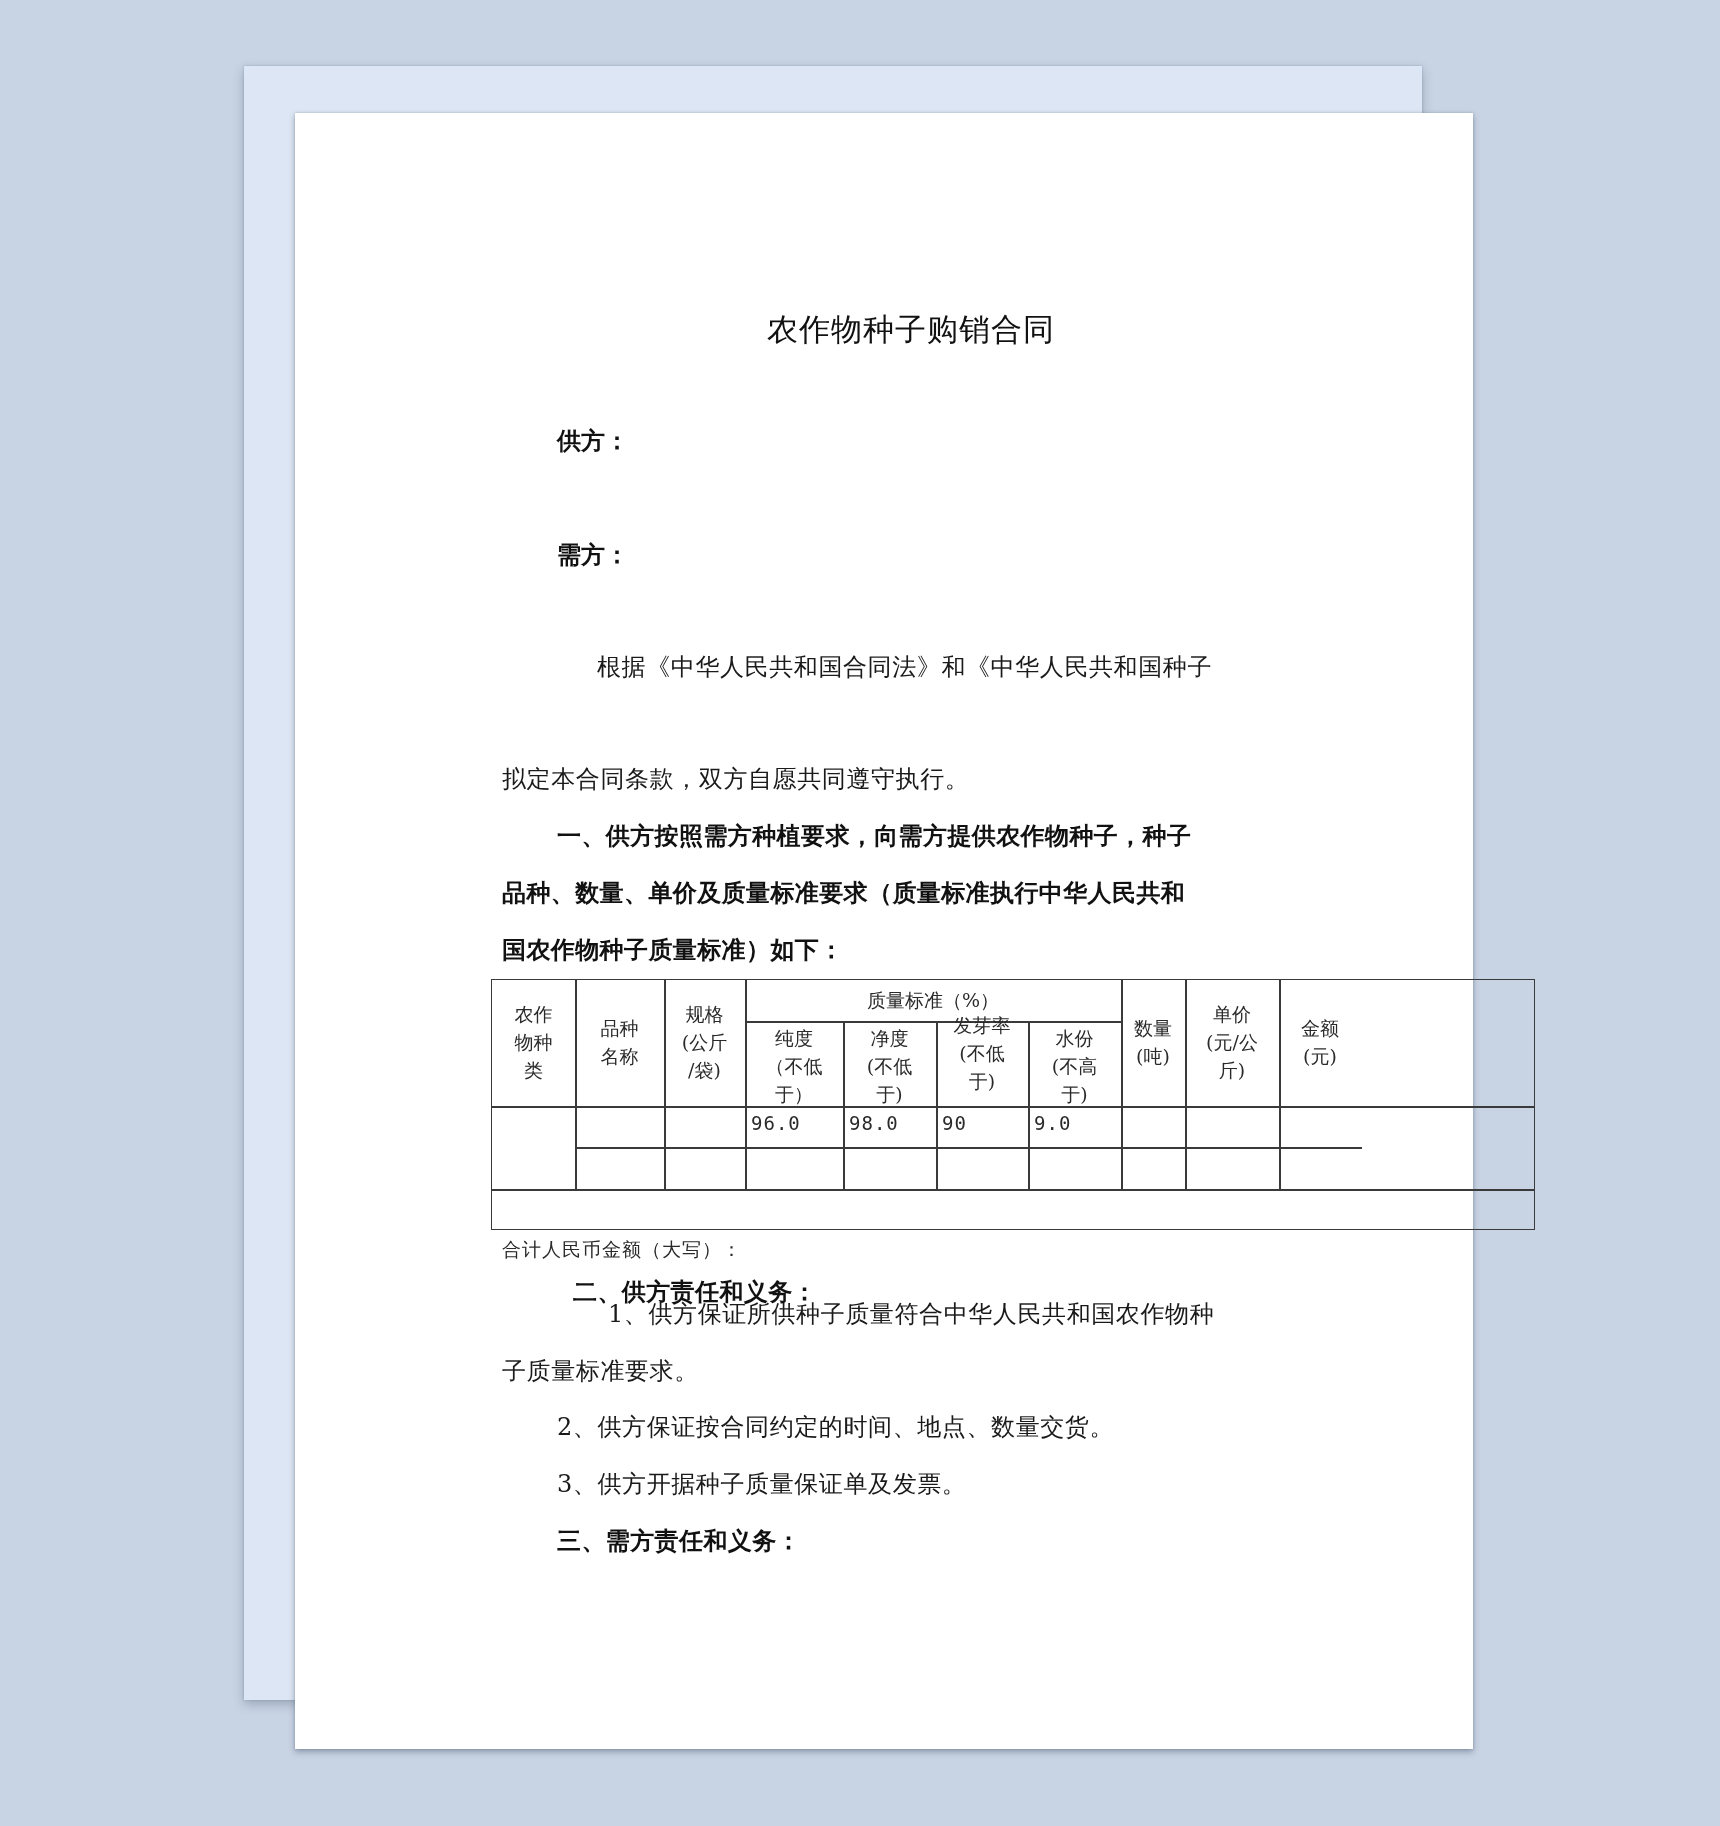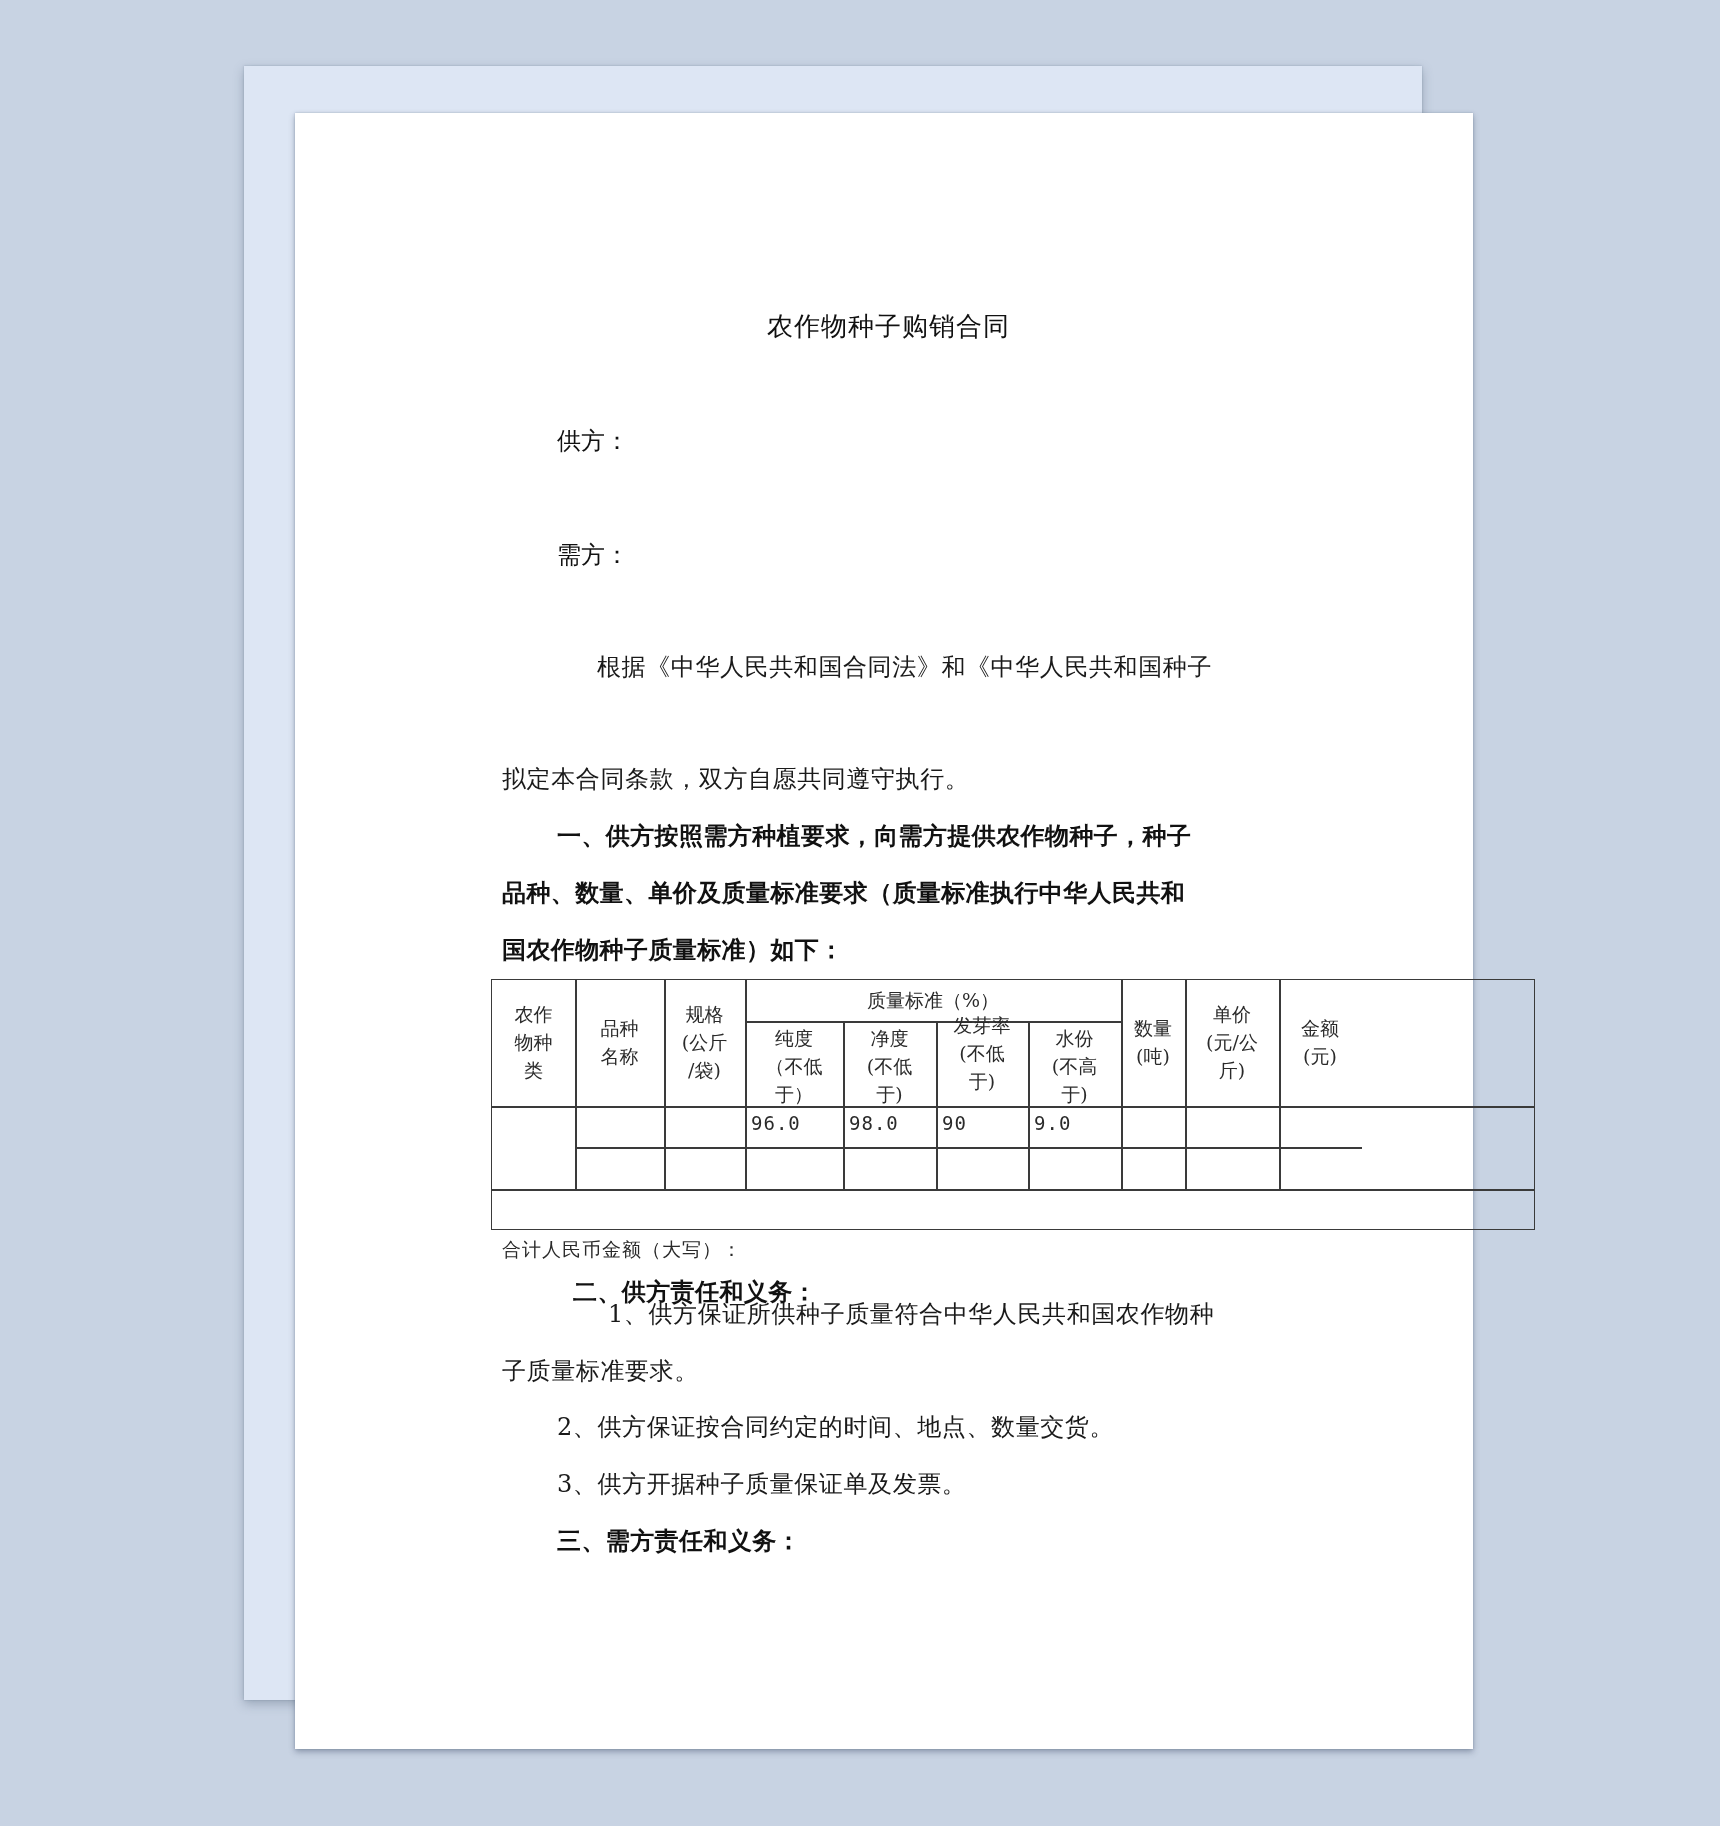--- a/index.html
+++ b/index.html
@@ -33,28 +33,28 @@
       background: #ffffff;
       box-shadow: 0 3px 6px rgba(70, 85, 110, 0.45), 0 0 2px rgba(120, 135, 160, 0.5);
     }
     .abs {
       position: absolute;
       white-space: nowrap;
     }
     .title {
       left: 472px;
       top: 196px;
-      font-size: 26px;
+      font-size: 31px;
       font-family: "DejaVu Sans", "Liberation Sans", sans-serif;
       letter-spacing: 1px;
       color: #111;
     }
     .party {
       font-size: 24px;
-      font-weight: normal;
+      font-weight: bold;
       font-family: "DejaVu Sans", "Liberation Sans", sans-serif;
       color: #111;
     }
     .body-line {
       font-size: 24px;
       color: #1a1a1a;
       letter-spacing: 0.6px;
     }
     .bold-line {
       font-size: 24px;

